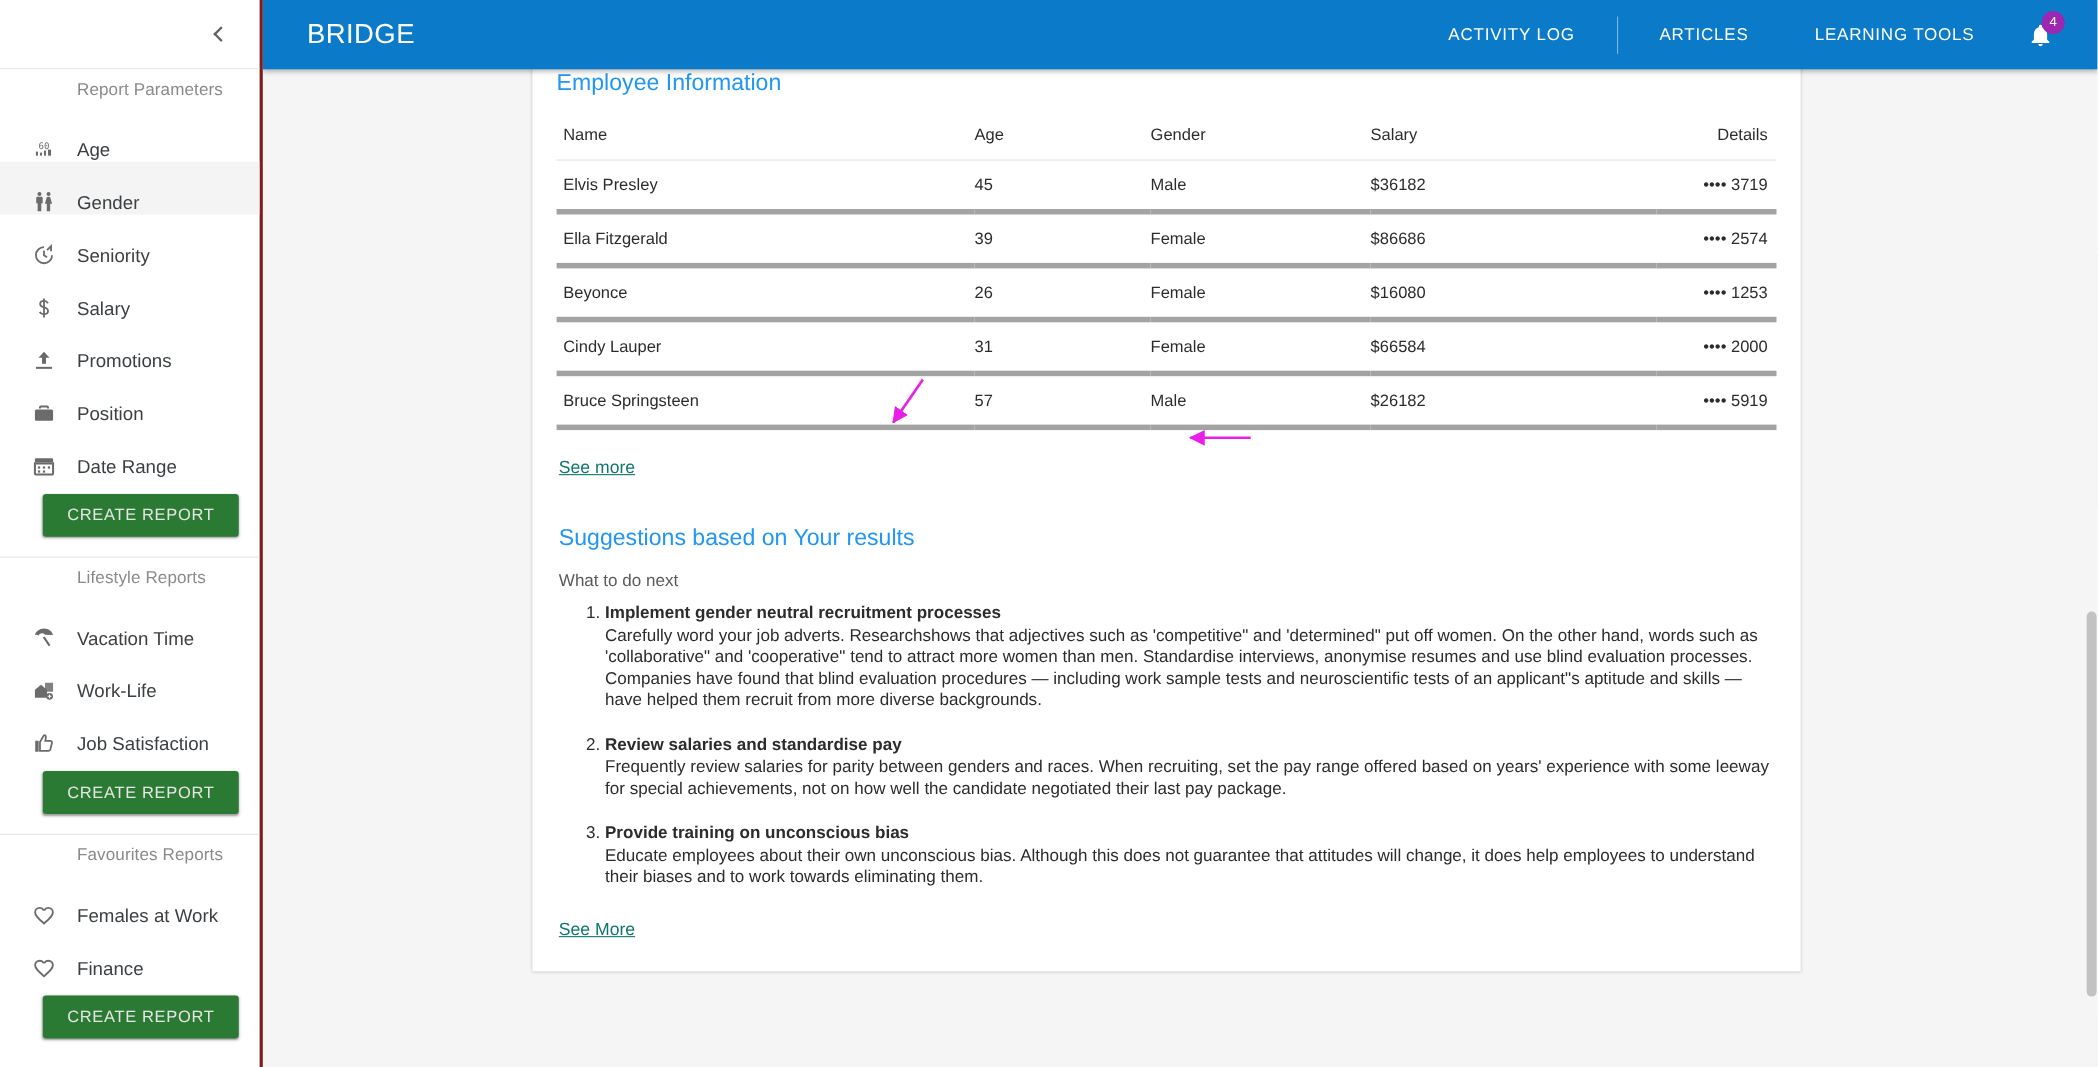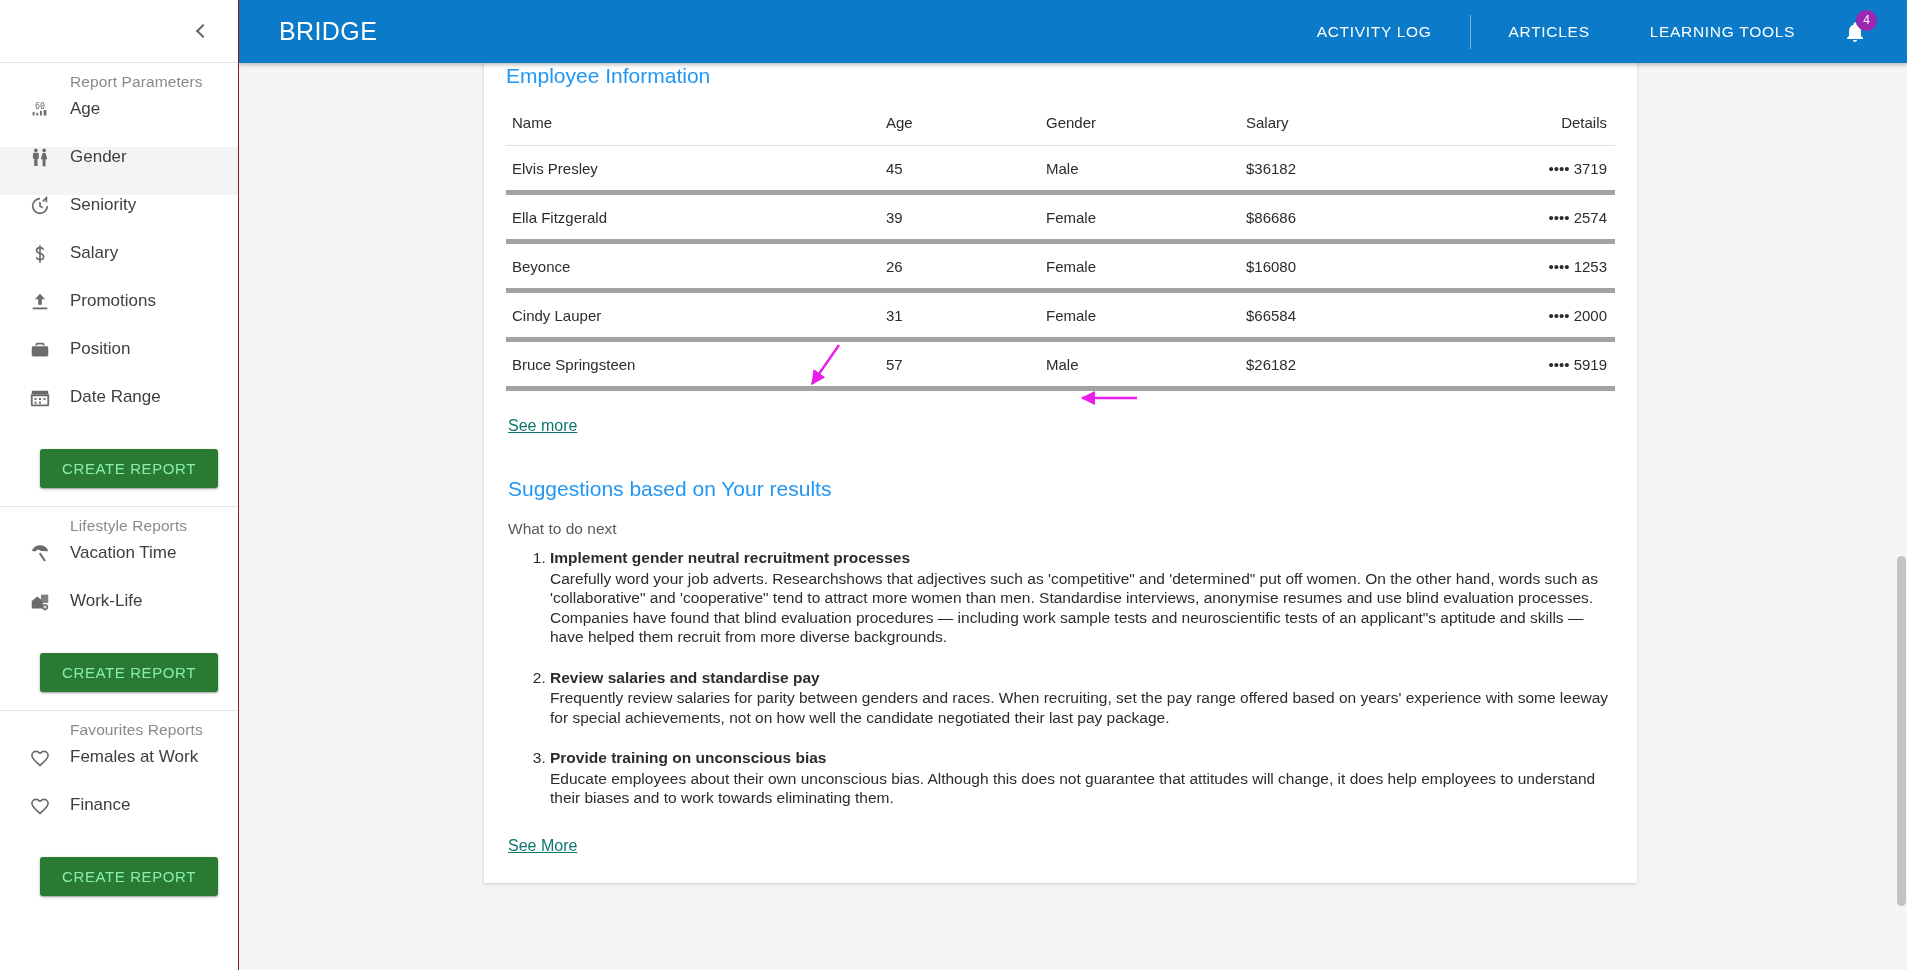--- a/index.html
+++ b/index.html
@@ -10,21 +10,21 @@
     font-family: "Liberation Sans", sans-serif;
     background: #ffffff;
   }
   #app { position: relative; width: 1907px; height: 970px; display: flex; }
 
   
   .sidebar {
     width: 239px;
     height: 970px;
     background: #fff;
-    border-right: 1px solid #7f1d1d;
+    border-right: 3px solid #7f1d1d;
     flex: 0 0 239px;
     position: relative;
     overflow: hidden;
   }
   .sidebar-top {
     height: 63px;
     display: flex;
     align-items: center;
     justify-content: flex-end;
     padding-right: 18px;
@@ -43,21 +43,21 @@
     transform: rotate(45deg); }
 
   .section-label {
     color: #8a8a8a;
     font-size: 15.5px;
     padding: 10px 0 8px 70px;
     letter-spacing: .1px;
   }
   .nav-item {
     display: flex;
-    align-items: flex-start;
+    align-items: flex-end;
     height: 48px;
     padding-left: 10px;
     cursor: pointer;
     color: #3c4043;
     font-size: 17px;
   }
   .nav-item.active { background: #f4f4f4; }
   .nav-ico {
     width: 60px;
     min-width: 60px;
@@ -65,21 +65,21 @@
     align-items: center;
     justify-content: center;
     color: #6b6b6b;
   }
   .nav-ico svg { display:block; }
   .nav-label { white-space: nowrap; }
 
   .btn-wrap { display:flex; justify-content:center; padding: 14px 0 18px 20px; }
   .create-btn {
     background: #2a7a33;
-    color: #86efac;
+    color: #e5e5e5;
     border: none;
     border-radius: 3px;
     font-family: "Liberation Sans", sans-serif;
     font-size: 15px;
     letter-spacing: .6px;
     padding: 11px 22px;
     cursor: pointer;
     box-shadow: 0 1px 3px rgba(0,0,0,.3), 0 1px 1px rgba(0,0,0,.14);
   }
   .divider { height:1px; background:#e6e6e6; margin: 0; }
@@ -341,20 +341,29 @@
           <div class="nav-item">
             <span class="nav-ico">
               <svg width="22" height="22" viewBox="0 0 24 24" fill="#6b6b6b">
                 <path d="M3 11l6-5 6 5v8H3z"></path>
                 <path d="M13 4h8v9h-8z" opacity=".85"></path>
                 <circle cx="17.5" cy="17.5" r="3.4"></circle>
                 <path d="M17 15.6h1v1.4h1.4v1H18v1.4h-1v-1.4h-1.4v-1H17z" fill="#fff"></path>
               </svg>
             </span>
             <span class="nav-label">Work-Life</span>
+          </div>
+          <div class="nav-item">
+            <span class="nav-ico">
+              <svg width="22" height="22" viewBox="0 0 24 24" fill="none" stroke="#6b6b6b" stroke-width="1.8">
+                <path d="M8 10.5l3.6-6.3c.9-1 2.4-.3 2.3 1l-.5 4.1h4.8c1.2 0 2 1 1.7 2.1l-1.6 6.3c-.2.9-1 1.5-1.9 1.5H8z"></path>
+                <path d="M4.2 10h1.6v9.2H4.2z"></path>
+              </svg>
+            </span>
+            <span class="nav-label">Job Satisfaction</span>
           </div>
           <div class="btn-wrap">
             <button class="create-btn">CREATE REPORT</button>
           </div>
           <div class="divider"></div>
         </div>
         <div>
           <div class="section-label">Favourites Reports</div>
           <div class="nav-item">
             <span class="nav-ico">

